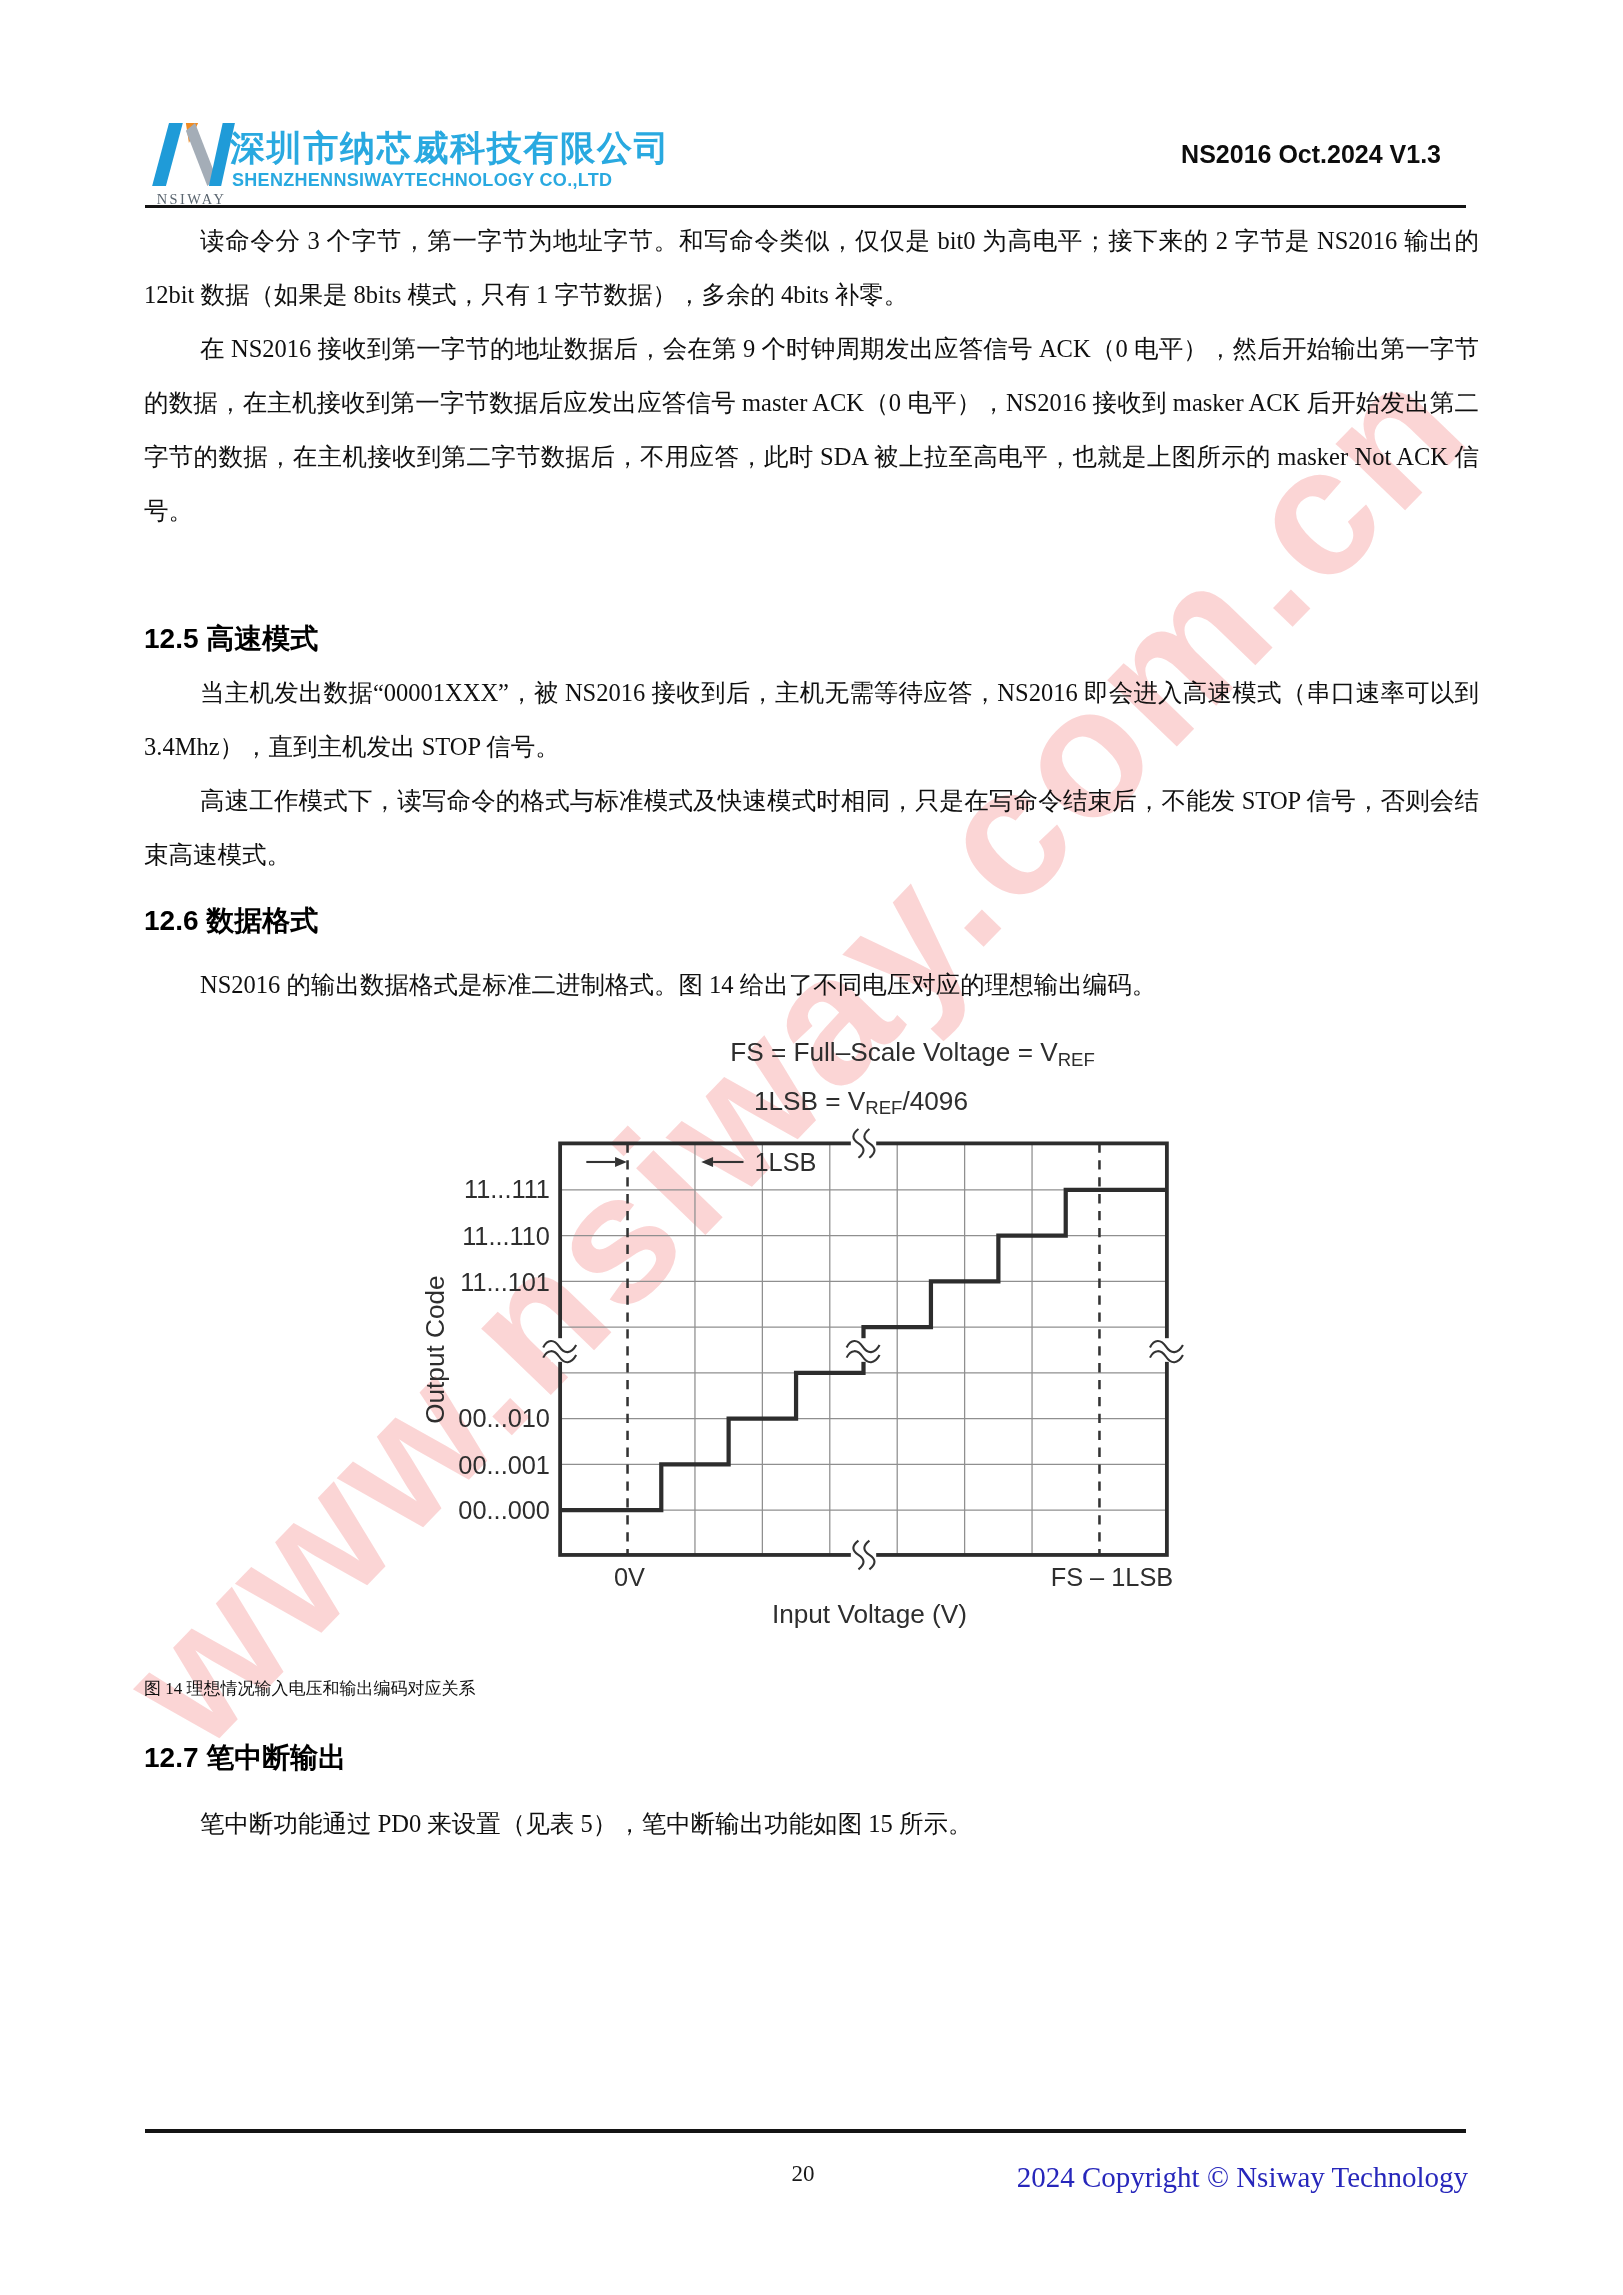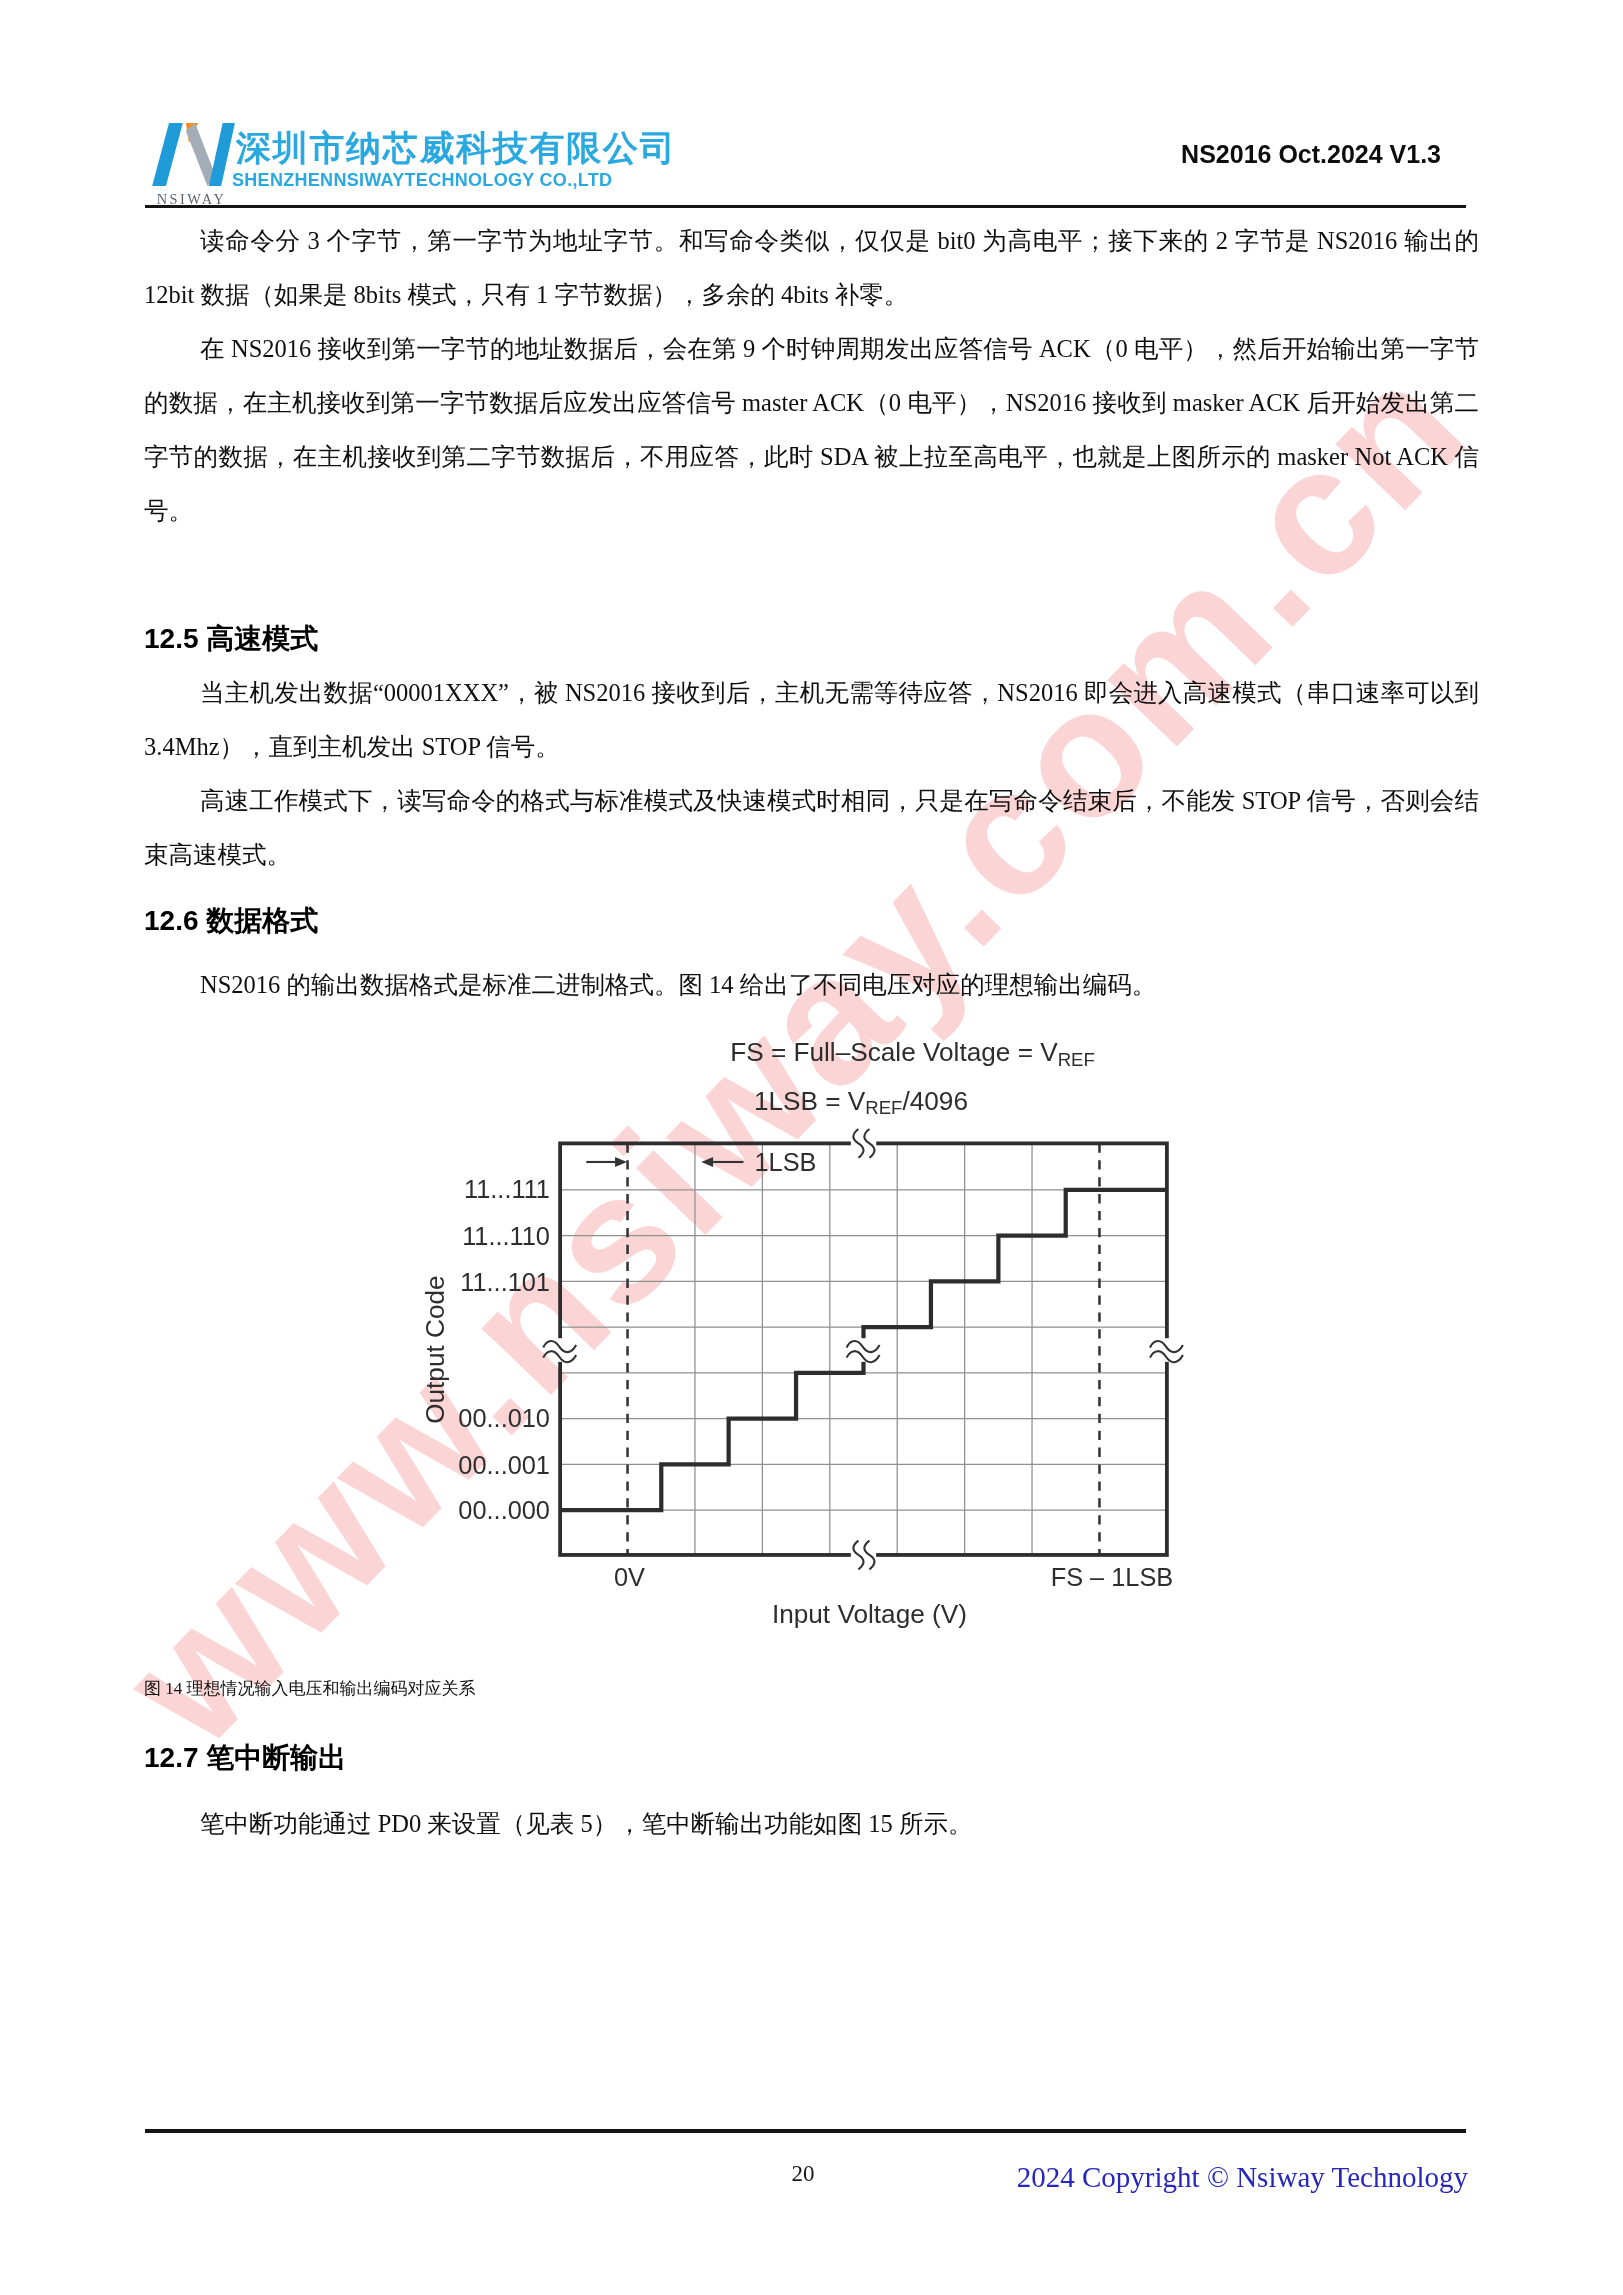--- a/index.html
+++ b/index.html
@@ -9,21 +9,21 @@
   
   .watermark{position:absolute;left:-254px;top:947px;width:2097px;text-align:center;
     font-family:"Liberation Sans", sans-serif;font-weight:bold;font-size:182px;letter-spacing:5px;
     color:rgba(242,115,115,0.30);transform:rotate(-46deg);white-space:nowrap;z-index:0;pointer-events:none;}
   
   .header-rule{position:absolute;left:145px;top:205px;width:1321px;height:3.4px;background:#141414;}
   .logo-svg{position:absolute;left:149px;top:120px;width:86px;height:69px;}
   .logo-brand{position:absolute;left:145px;top:191px;width:93px;text-align:center;
     font-family:"Liberation Serif", serif;font-size:14.4px;letter-spacing:2.5px;color:#5b6670;}
   .company-cn{position:absolute;left:230px;top:125px;font-family:"Liberation Sans", sans-serif;
-    font-size:35px;font-weight:600;color:#29a9e0;letter-spacing:1.7px;margin-left:6px;}
+    font-size:35px;font-weight:600;color:#29a9e0;letter-spacing:1.7px;}
   .company-en{position:absolute;left:232px;top:170px;font-family:Liberation Sans, sans-serif;
     font-size:18px;font-weight:bold;color:#29a9e0;letter-spacing:0.3px;}
   .doc-ref{position:absolute;right:182px;top:140px;font-family:"Liberation Sans", sans-serif;
     font-size:25px;font-weight:bold;color:#0d0d0d;}
   
   .content{position:absolute;left:0;top:209px;width:1623px;padding:0 144px;box-sizing:border-box;z-index:1;}
   .para{font-size:24.5px;line-height:54px;text-align:justify;text-indent:56px;margin:0;color:#101010;}
   .h2{font-family:"Liberation Sans", sans-serif;font-size:28px;font-weight:bold;color:#000;
       line-height:41px;margin:0;}
   .h2-125{margin-top:80px;margin-bottom:6.8px;}

